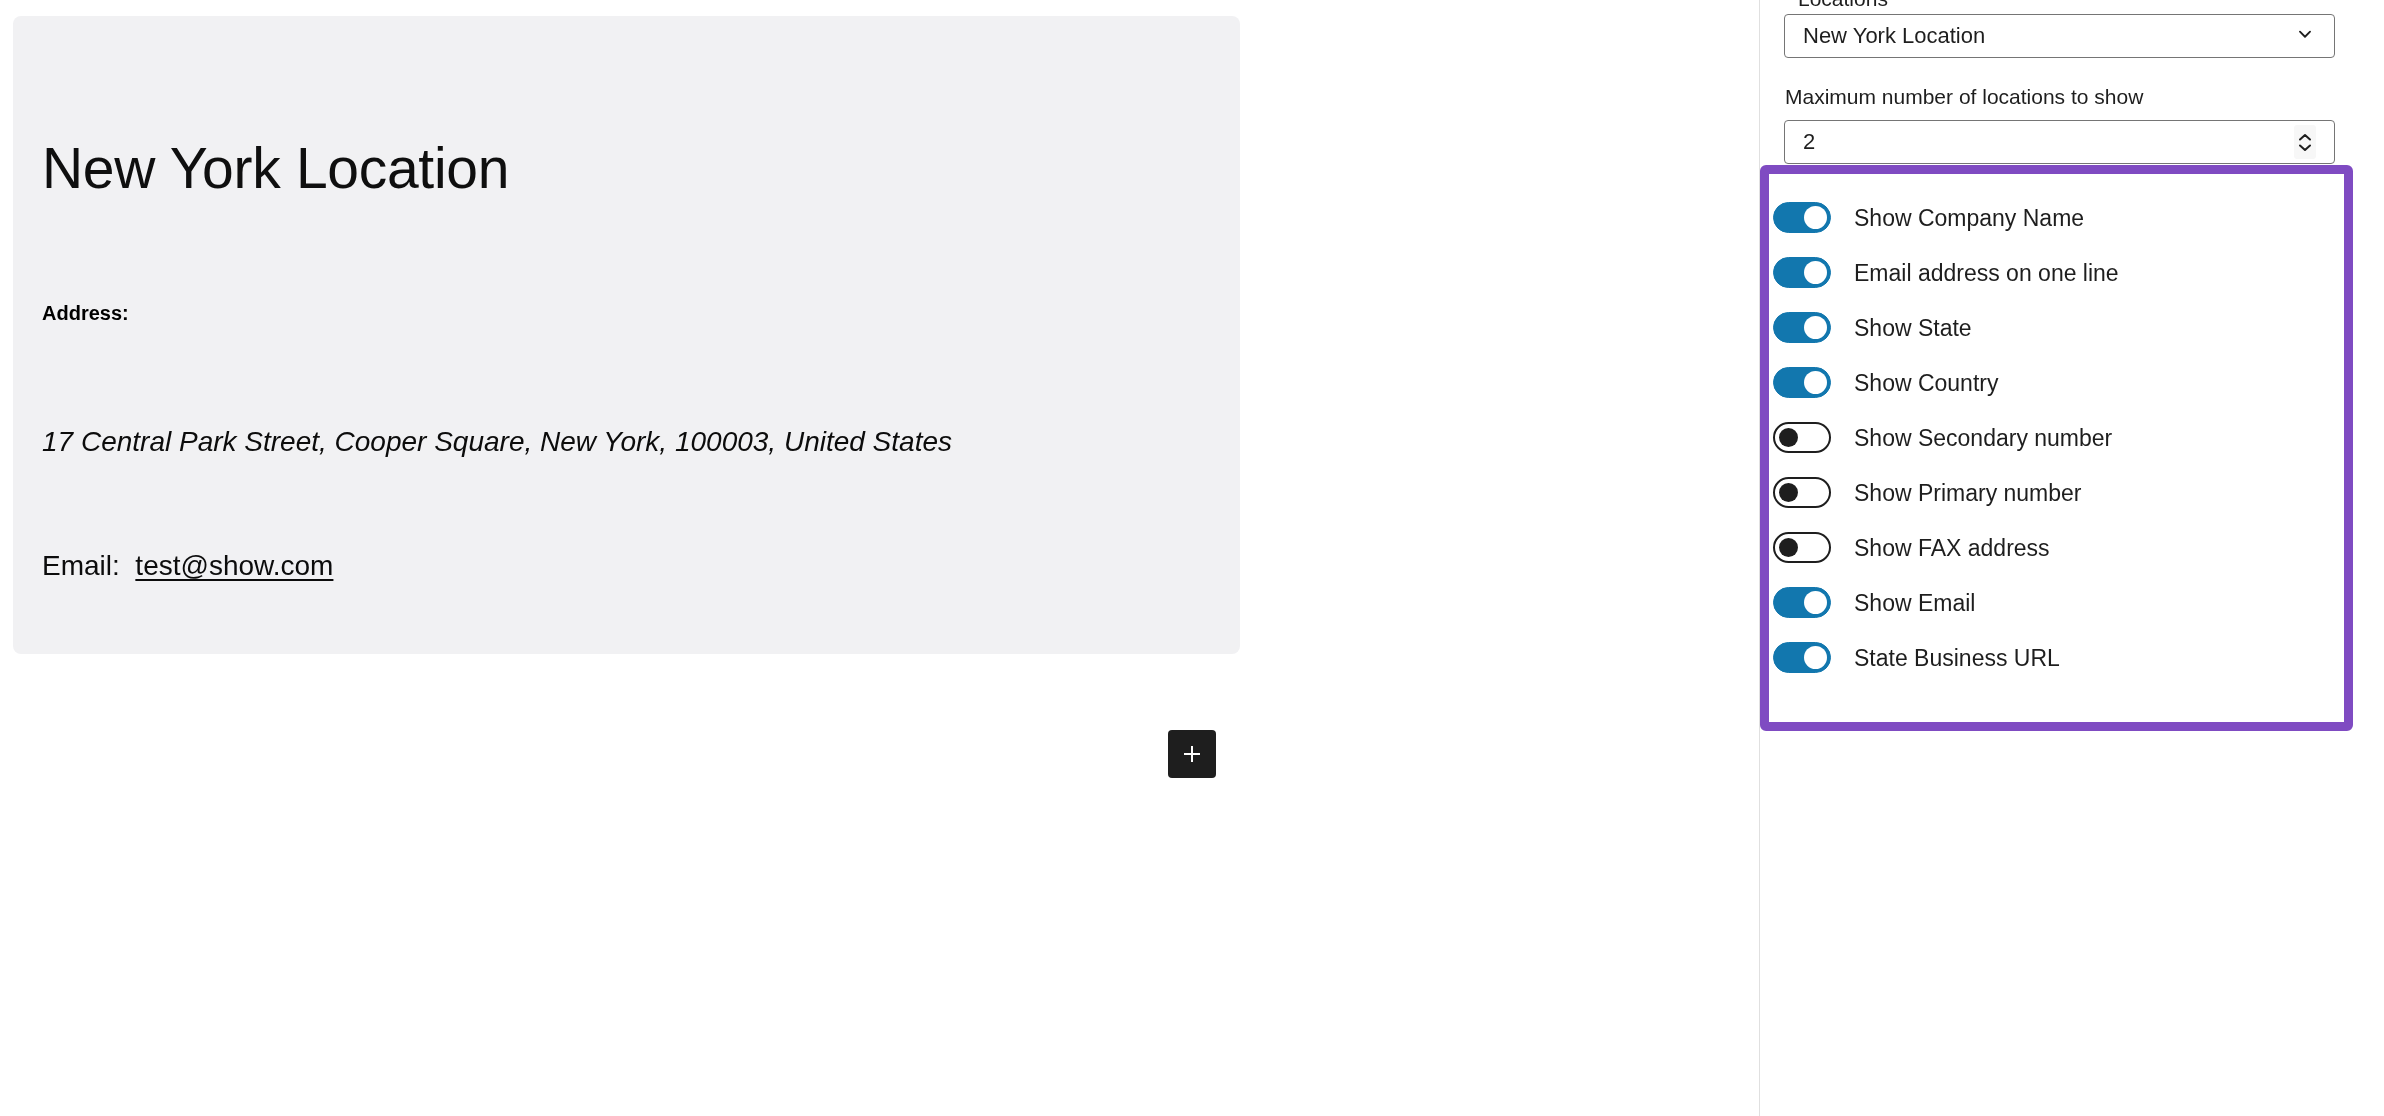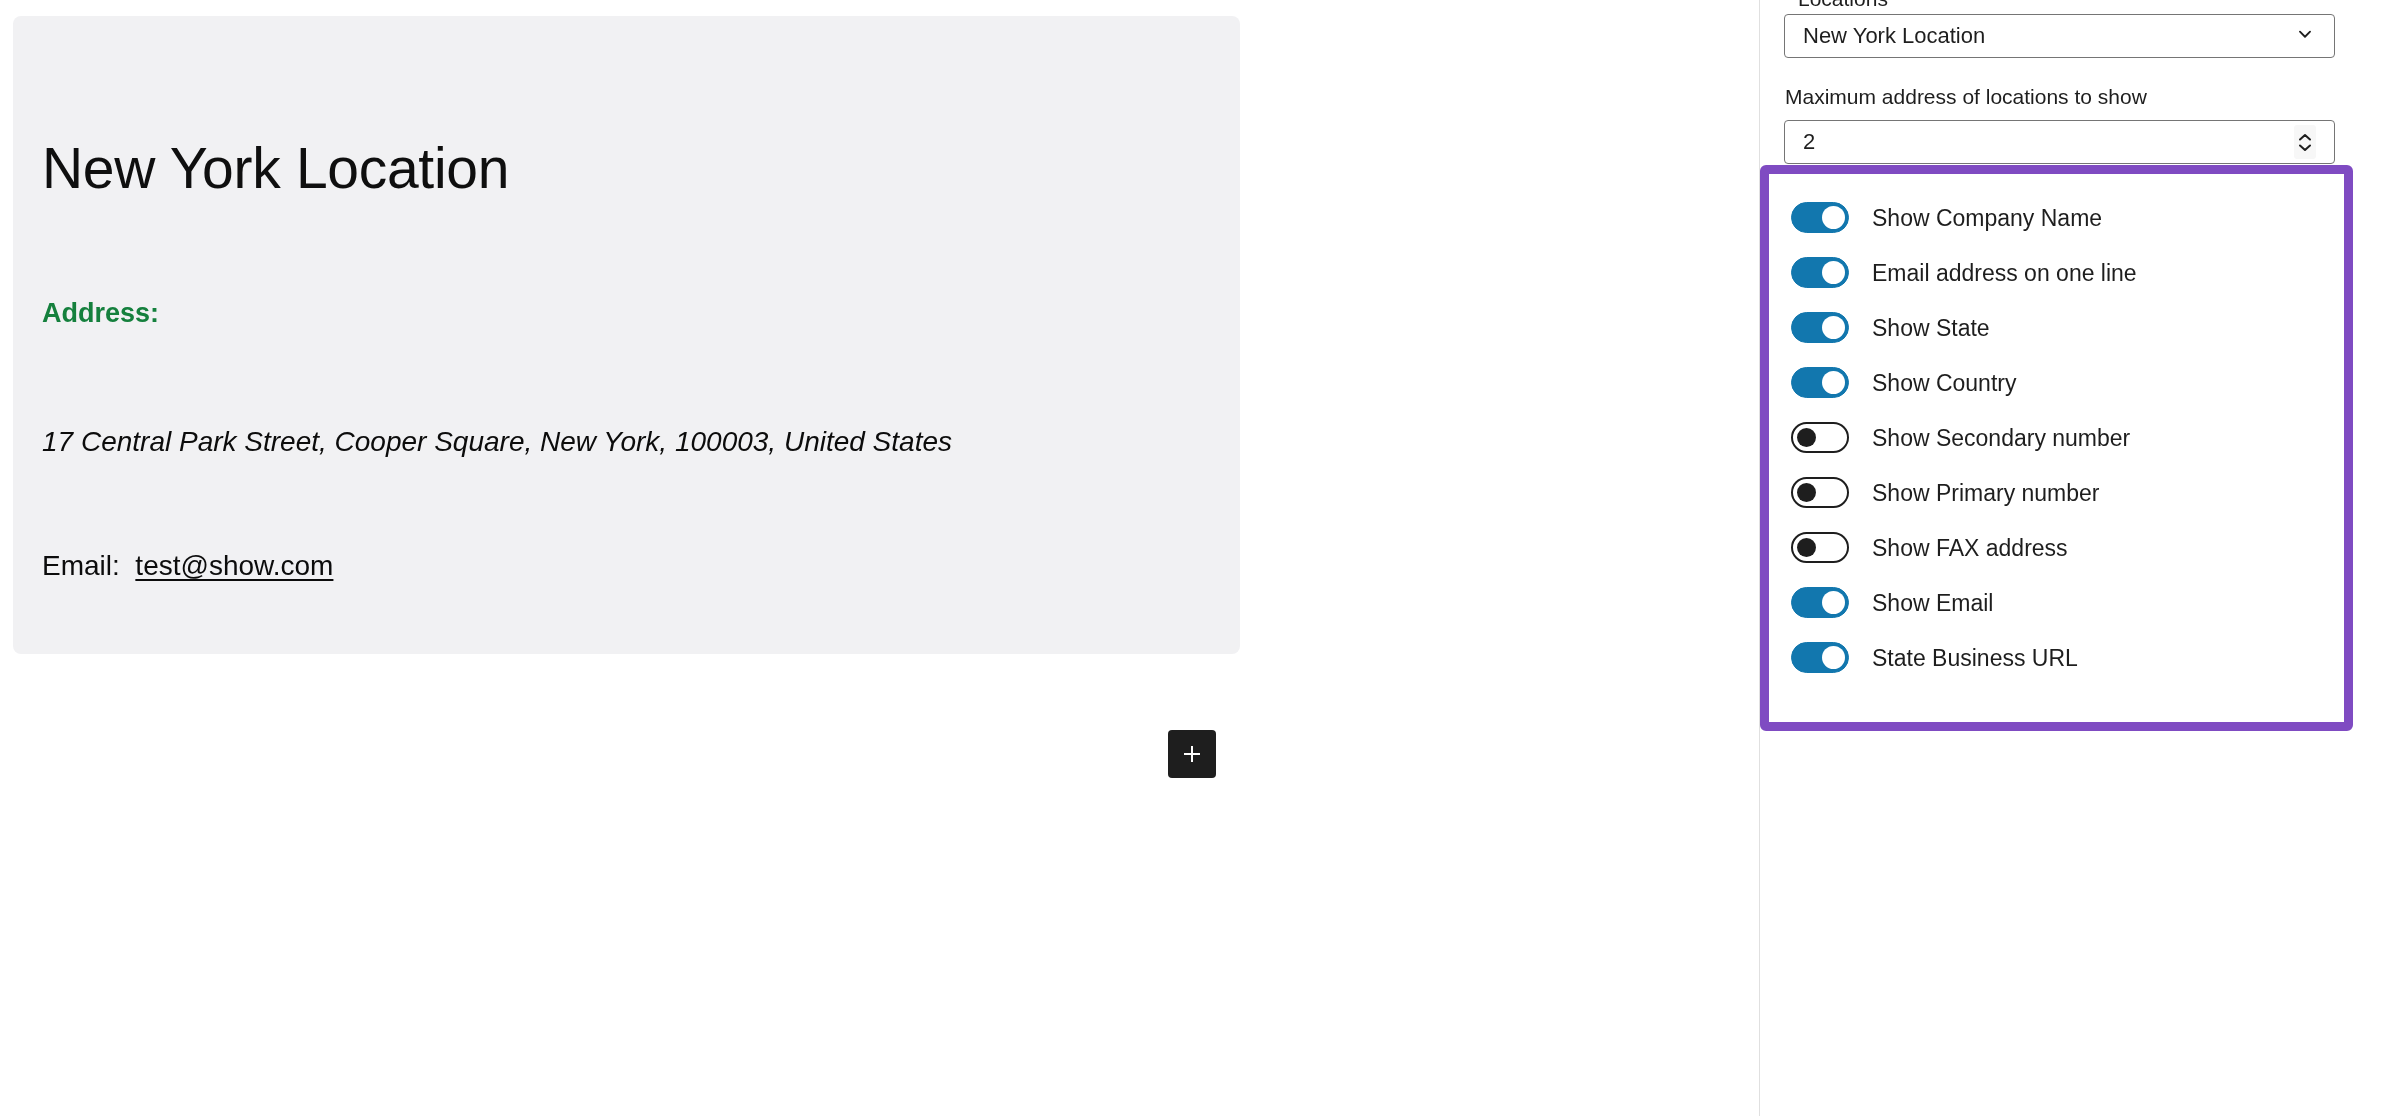--- a/index.html
+++ b/index.html
@@ -48,24 +48,24 @@
     font-weight: 400;
     color: #0f0f0f;
     letter-spacing: -0.3px;
     white-space: nowrap;
   }
 
   #address-label {
     position: absolute;
     left: 29px;
     top: 280px;
-    font-size: 27px;
+    font-size: 20px;
     line-height: 34px;
     font-weight: 700;
-    color: #15803d;
+    color: #000000;
   }
 
   #address-value {
     position: absolute;
     left: 29px;
     top: 392px;
     width: 1180px;
     font-size: 28px;
     line-height: 68px;
     font-style: italic;
@@ -215,21 +215,21 @@
     top: 0;
     right: 0;
     bottom: 0;
     padding: 16px 0 0 0;
   }
 
   .toggle-row {
     height: 55px;
     display: flex;
     align-items: center;
-    padding-left: 22px;
+    padding-left: 4px;
     cursor: pointer;
   }
 
   .toggle-switch {
     width: 58px;
     height: 31px;
     border-radius: 16px;
     position: relative;
     flex: none;
     box-sizing: border-box;
@@ -303,21 +303,21 @@
 
   <div id="locations-select">
     <span id="locations-select-value">New York Location</span>
     <span>
       <svg width="22" height="22" viewBox="0 0 24 24" aria-hidden="true">
         <path d="M6.5 9.5 12 15l5.5-5.5" fill="none" stroke="#1e1e1e" stroke-width="2" stroke-linecap="round" stroke-linejoin="round"></path>
       </svg>
     </span>
   </div>
 
-  <div id="max-locations-label">Maximum address of locations to show</div>
+  <div id="max-locations-label">Maximum number of locations to show</div>
 
   <div id="max-locations-field">
     <span id="max-locations-value">2</span>
     <span id="number-spinner">
       <span>
         <svg width="14" height="9" viewBox="0 0 14 9" aria-hidden="true">
           <path d="M2 6.5 7 2l5 4.5" fill="none" stroke="#1e1e1e" stroke-width="2" stroke-linecap="round" stroke-linejoin="round"></path>
         </svg>
       </span>
       <span>

